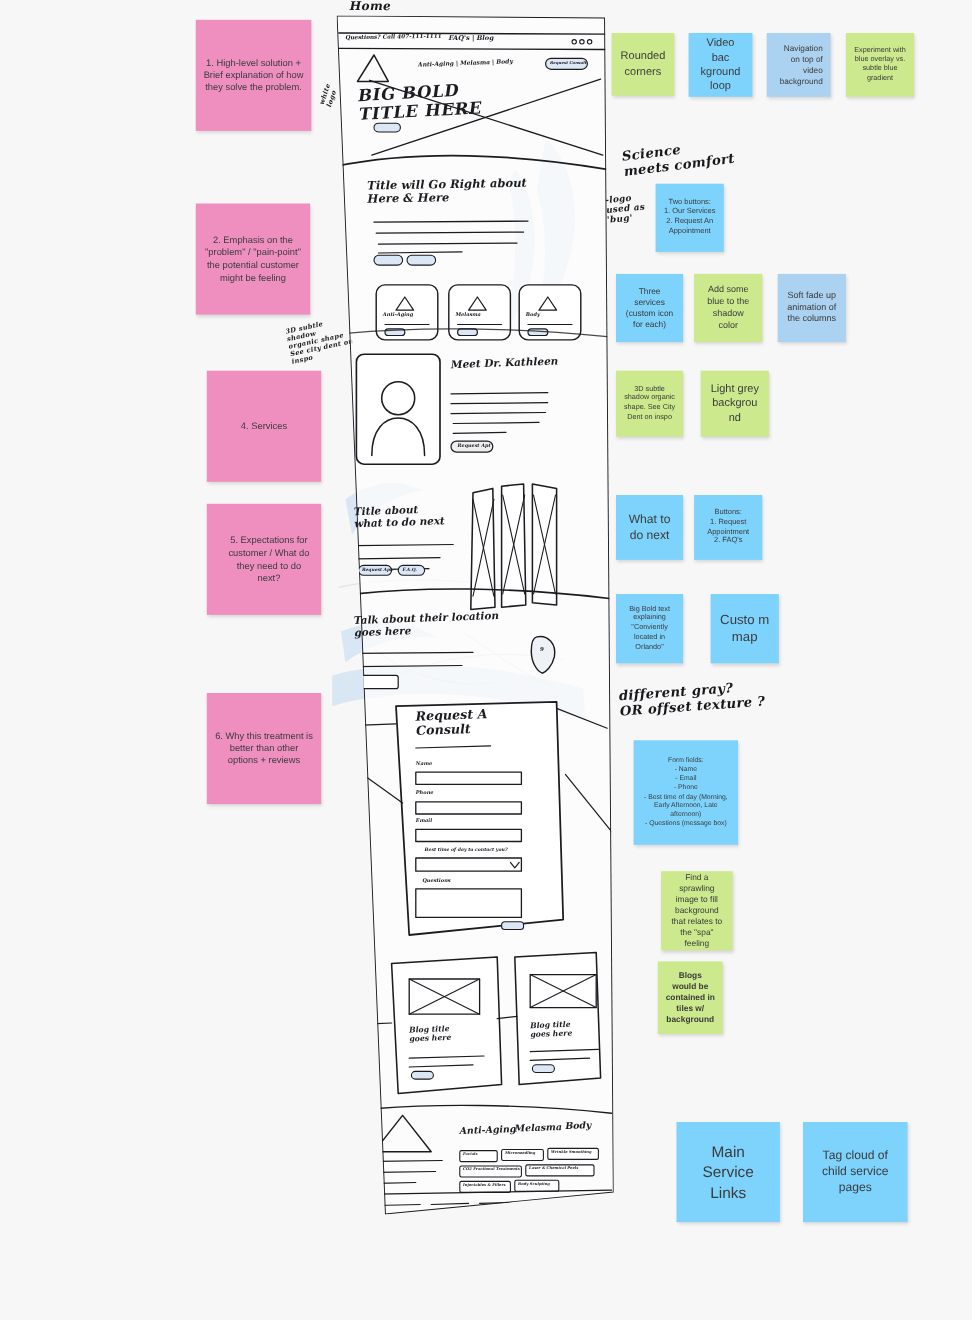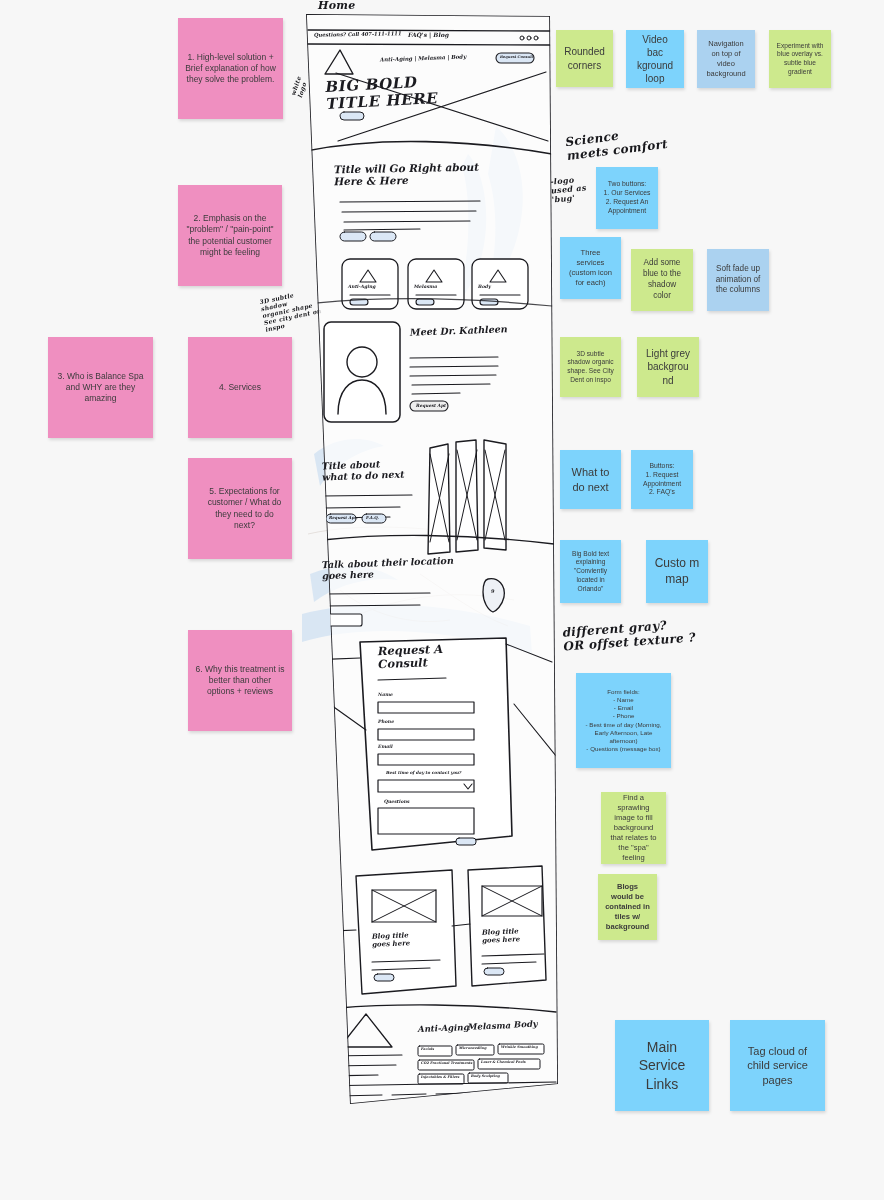--- a/index.html
+++ b/index.html
@@ -66,41 +66,40 @@
 <body>
 
 <div class="board">
 
 
   <div class="note pink" style="left:178px;top:18px;width:105px;height:101px;font-size:8.5px;">1. High-level solution +
 Brief explanation of how they solve the problem.</div>
 
   <div class="note pink" style="left:178px;top:185px;width:104px;height:101px;font-size:8.5px;">2. Emphasis on the "problem" / "pain-point" the potential customer might be feeling</div>
 
-  <div class="note pink" style="left:48px;top:337px;width:105px;height:101px;font-size:8.5px;">3. Who is Balance Spa and WHY are they amazing</div>
 
   <div class="note pink" style="left:188px;top:337px;width:104px;height:101px;font-size:8.5px;">4. Services</div>
 
   <div class="note pink" style="left:188px;top:458px;width:104px;height:101px;font-size:8.5px;padding-left:16px;">5. Expectations for customer / What do they need to do next?</div>
 
   <div class="note pink" style="left:188px;top:630px;width:104px;height:101px;font-size:8.5px;">6. Why this treatment is better than other options + reviews</div>
 
   <div class="note green" style="left:556px;top:30px;width:57px;height:57px;font-size:10px;">Rounded corners</div>
 
   <div class="note yellow" style="left:626px;top:30px;width:58px;height:58px;font-size:10px;">Video bac kground loop</div>
 
-  <div class="note blue" style="left:697px;top:30px;width:58px;height:58px;font-size:7.5px;">Navigation on top of video background</div>
+  <div class="note blue" style="left:697px;top:30px;width:58px;height:58px;font-size:7.5px;text-align:right;">Navigation on top of video background</div>
 
   <div class="note green" style="left:769px;top:30px;width:62px;height:58px;font-size:6.6px;">Experiment with blue overlay vs. subtle blue gradient</div>
 
   <div class="note yellow" style="left:596px;top:167px;width:62px;height:62px;font-size:6.8px;">Two buttons:
 1. Our Services
 2. Request An Appointment</div>
 
-  <div class="note yellow" style="left:560px;top:237px;width:61px;height:62px;font-size:7.6px;">Three services (custom icon for each)</div>
+  <div class="note yellow" style="left:560px;top:249px;width:61px;height:62px;font-size:7.6px;">Three services (custom icon for each)</div>
 
   <div class="note green" style="left:631px;top:249px;width:62px;height:62px;font-size:8.2px;">Add some blue to the shadow color</div>
 
   <div class="note blue" style="left:707px;top:249px;width:62px;height:62px;font-size:8.2px;">Soft fade up animation of the columns</div>
 
   <div class="note green" style="left:560px;top:337px;width:61px;height:60px;font-size:6.6px;">3D subtle shadow organic shape.  See City Dent on inspo</div>
 
   <div class="note green" style="left:637px;top:337px;width:62px;height:60px;font-size:10px;">Light grey backgrou nd</div>
 
   <div class="note yellow" style="left:560px;top:450px;width:61px;height:59px;font-size:11px;">What to do next</div>

